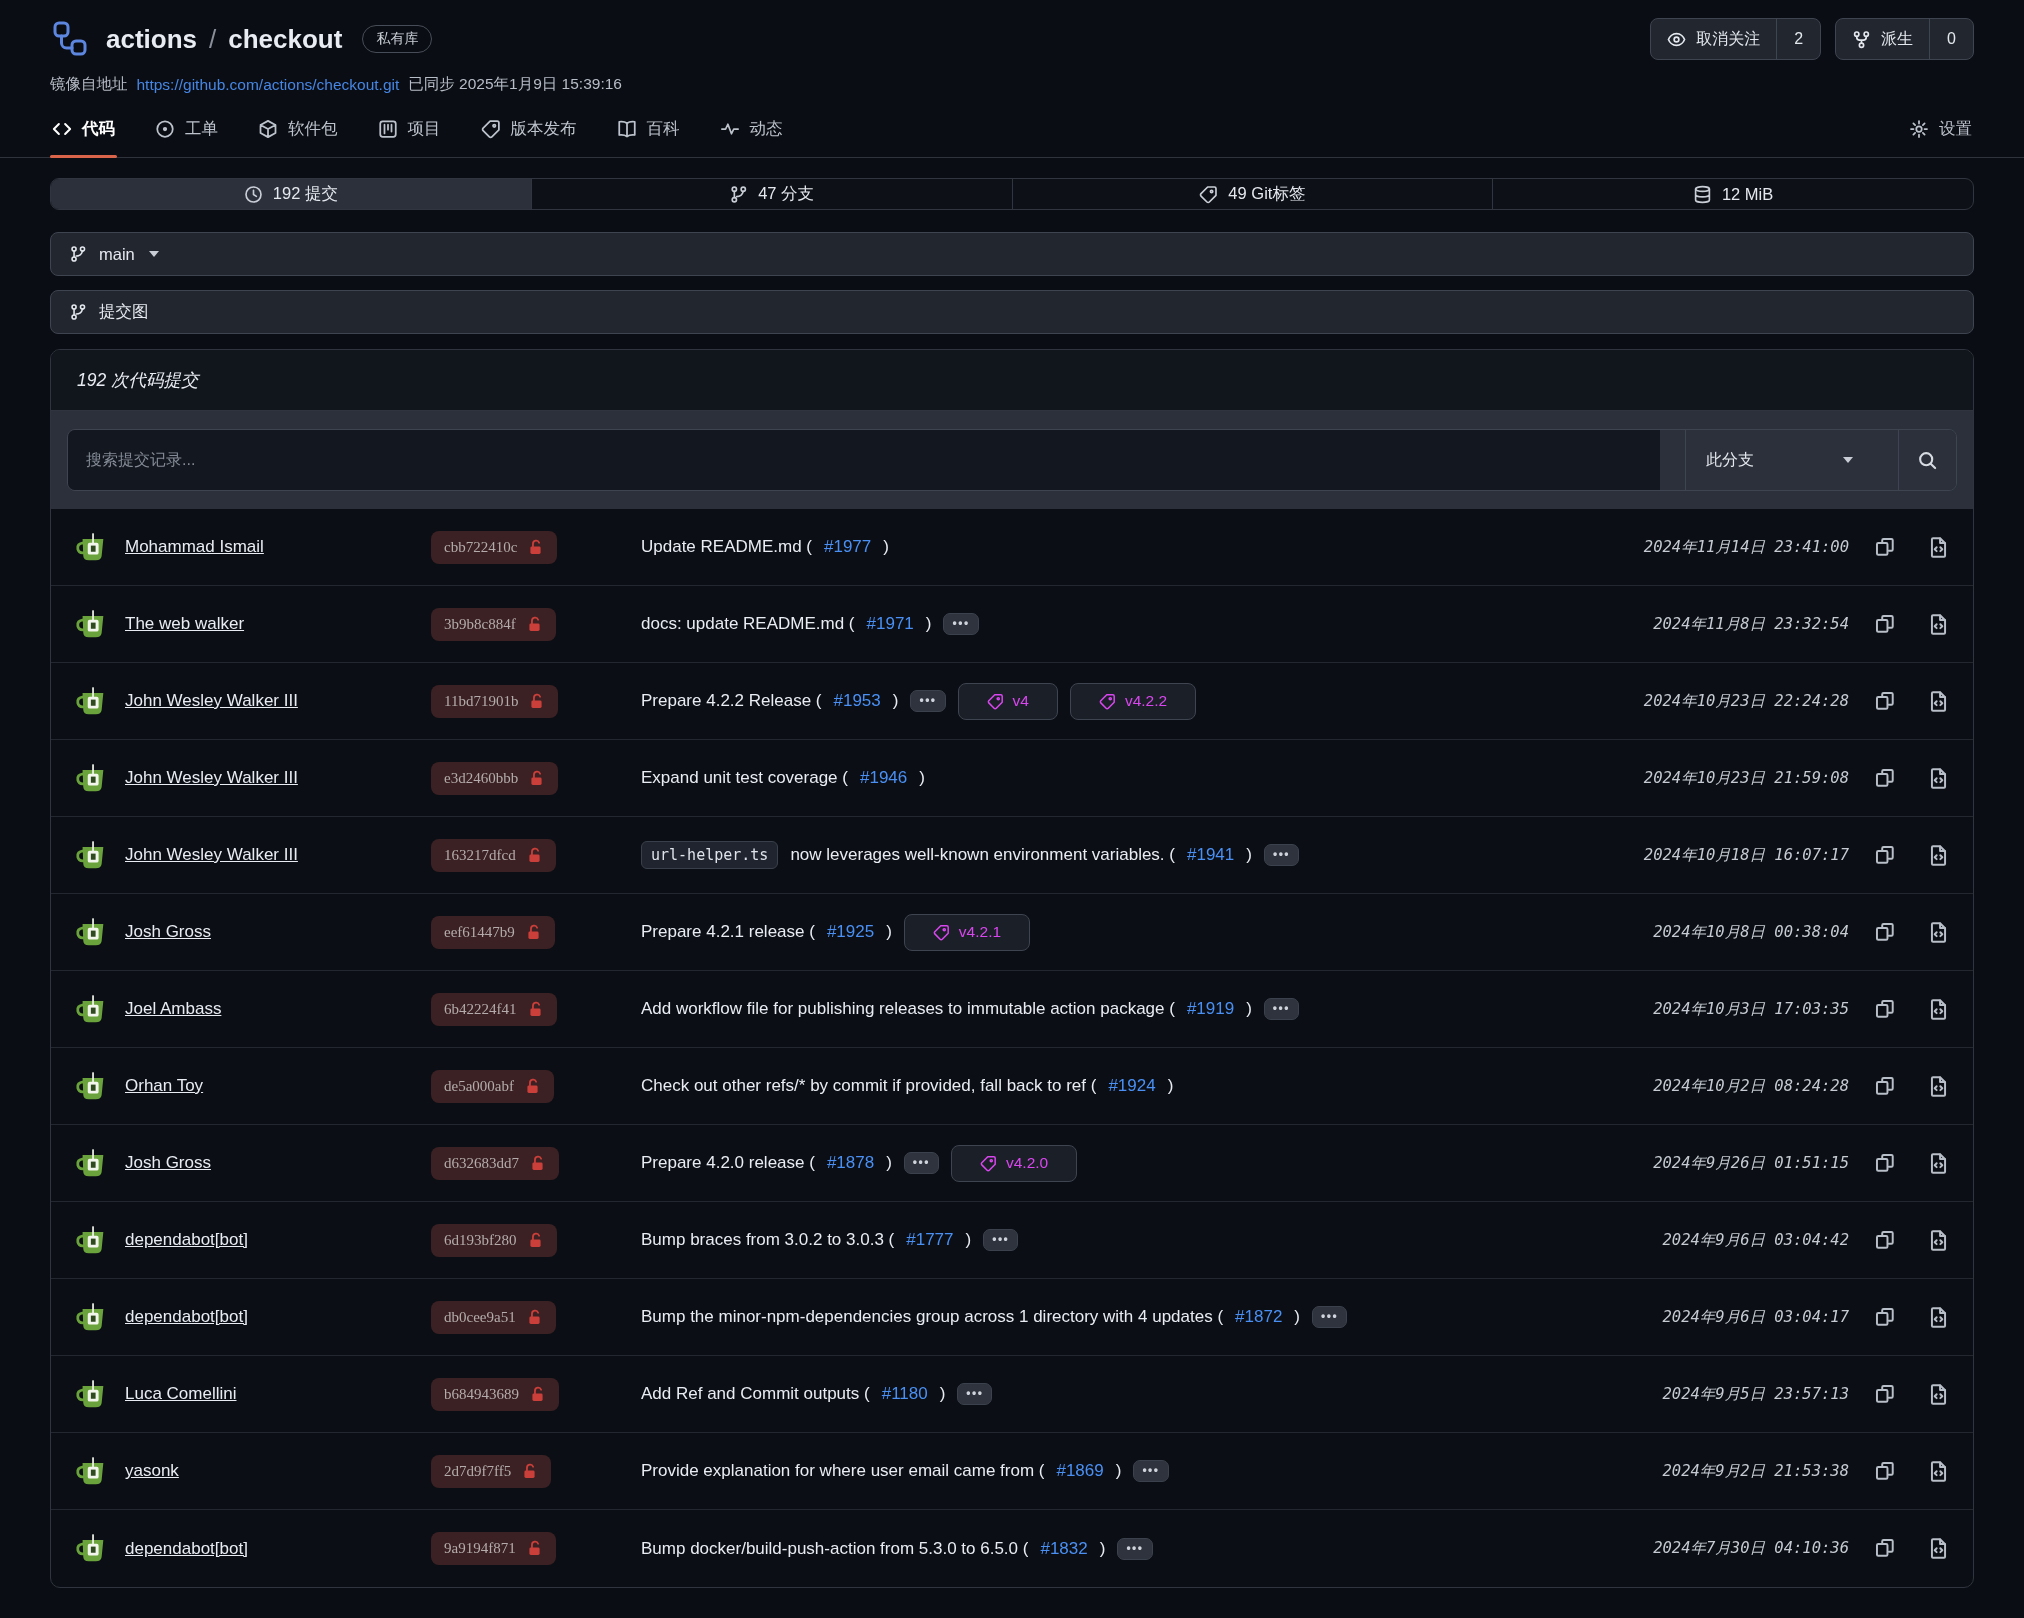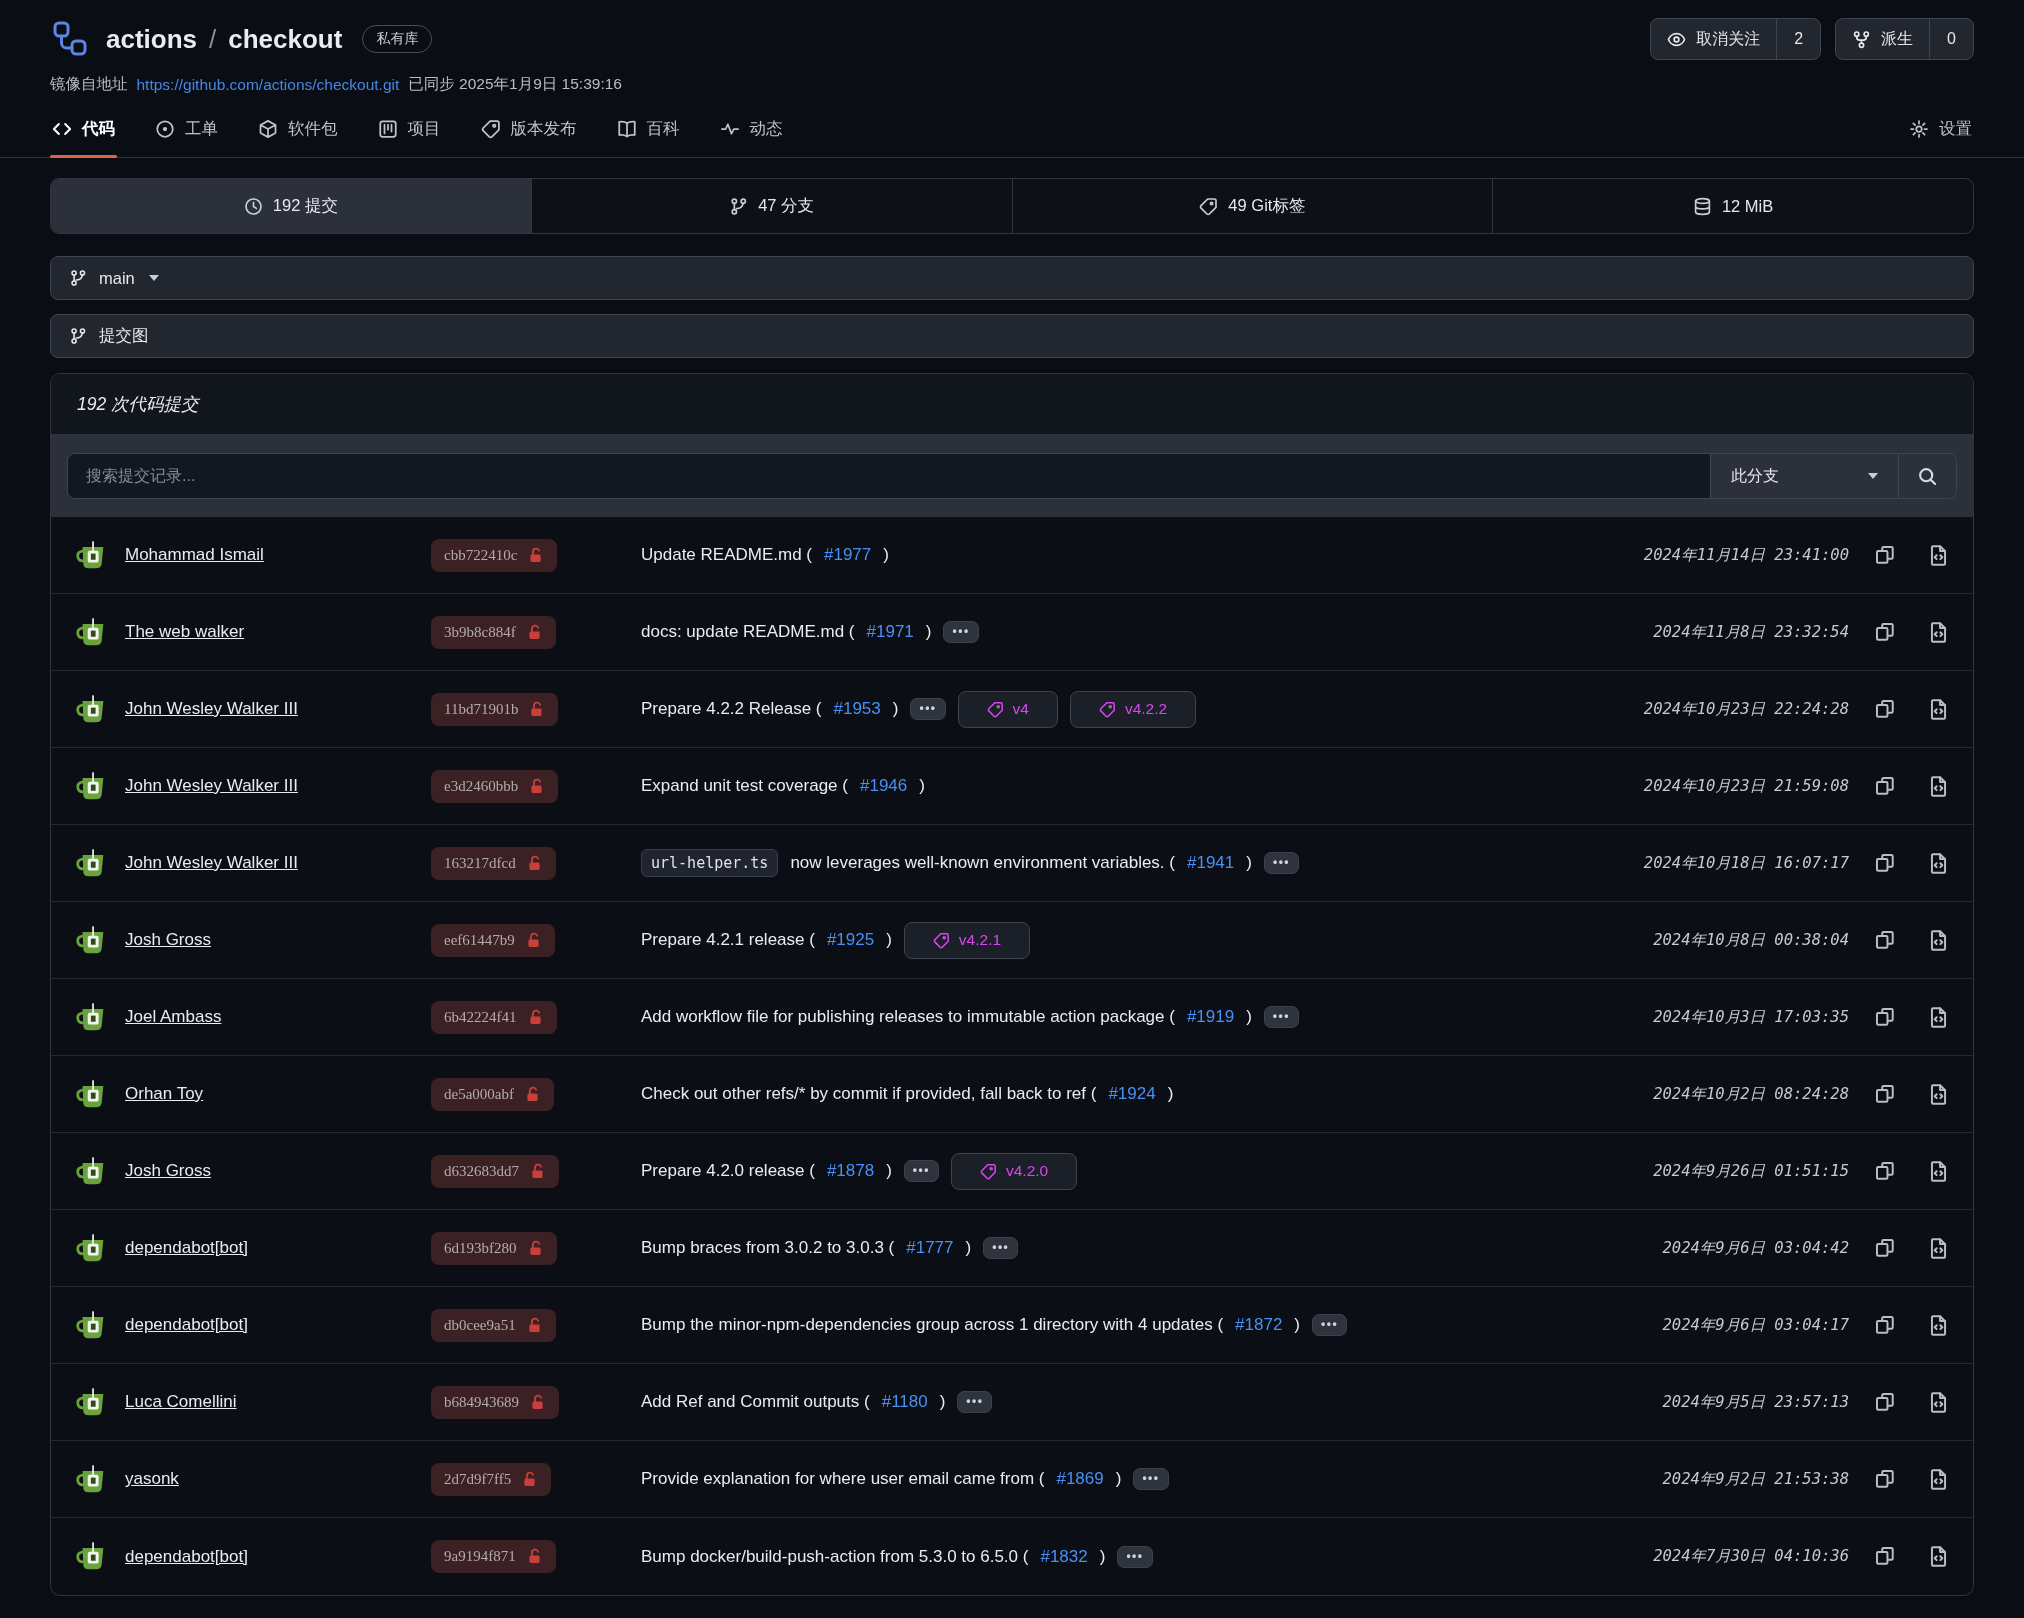--- a/index.html
+++ b/index.html
@@ -29,36 +29,36 @@
   .mirror-line a { color:#4687e5; }
 
   
   .tabs { margin-top:10px; padding:0 50px; display:flex; align-items:flex-end; gap:36px; border-bottom:1px solid #2e333c; }
   .tab { position:relative; display:flex; align-items:center; gap:10px; padding:13px 2px 17px 2px; font-size:16.5px; color:#bdc3cc; cursor:pointer; }
   .tab.active { color:#ffffff; font-weight:700; }
   .tab.active::after { content:""; position:absolute; left:0; right:0; bottom:-1px; height:3px; border-radius:2px; background:#d9644a; }
   .tab-settings { margin-left:auto; }
 
   
-  .stats { margin:20px 50px 0; display:flex; height:56px; border:1px solid #30353f; border-radius:9px; overflow:hidden; background:#0d1017; }
+  .stats { margin:20px 50px 0; display:flex; height:32px; border:1px solid #30353f; border-radius:9px; overflow:hidden; background:#0d1017; }
   .seg { flex:1; display:flex; align-items:center; justify-content:center; gap:10px; font-size:16.5px; color:#e5e8ee; cursor:pointer; }
   .seg + .seg { border-left:1px solid #30353f; }
   .seg.active { background:#2b303a; }
   .seg .ico { color:#c9ced6; }
 
   
   .toolbar { margin:22px 50px 0; display:flex; gap:14px;flex-direction:column; }
   .btn { display:flex; align-items:center; gap:12px; height:44px; padding:0 18px; background:#22262f; border:1px solid #3e4450; border-radius:8px; font-size:16.5px; color:#e5e8ee; cursor:pointer; }
   .caret { width:0; height:0; border-left:5px solid transparent; border-right:5px solid transparent; border-top:6px solid #c9ced6; margin-left:2px; }
 
   
   .panel { margin:15px 50px 0; border:1px solid #2f343e; border-radius:10px; background:#0b0e14; overflow:hidden; }
   .panel-heading { padding:18px 26px; font-size:17.5px; color:#e9ecf2; border-bottom:1px solid #2f343e; background:#11151c;font-style:italic; }
   .search-section { background:#2b303a; padding:18px 16px; }
-  .search-control { display:flex; align-items:stretch; height:46px; border:1px solid #3e4450; border-radius:8px; overflow:hidden; }
+  .search-control { display:flex; align-items:stretch; height:62px; border:1px solid #3e4450; border-radius:8px; overflow:hidden;gap:25px; }
   .search-control input { flex:1; background:#13171f; border:none; outline:none; color:#e9ecf2; font-size:16px; padding:0 18px; font-family:inherit; }
   .search-control input::placeholder { color:#848b96; }
   .scope-btn { display:flex; align-items:center; justify-content:space-between; width:188px; padding:0 20px; border-left:1px solid #3e4450; background:#2b303a; font-size:16px; color:#e5e8ee; cursor:pointer; }
   .search-btn { display:flex; align-items:center; justify-content:center; width:58px; border-left:1px solid #3e4450; background:#2b303a; color:#d6dae1; cursor:pointer; }
 
   
   .trow { display:grid; grid-template-columns:356px 210px minmax(0,1fr) 310px 100px; align-items:center; padding:0 24px; }
   .thead { height:50px; font-size:16px; font-weight:700; color:#e9ecf2; border-bottom:1px solid #262b33; background:#0b0e14; }
   .thead .th-date { text-align:right; }
   .row { height:77px; border-bottom:1px solid #222730; }

